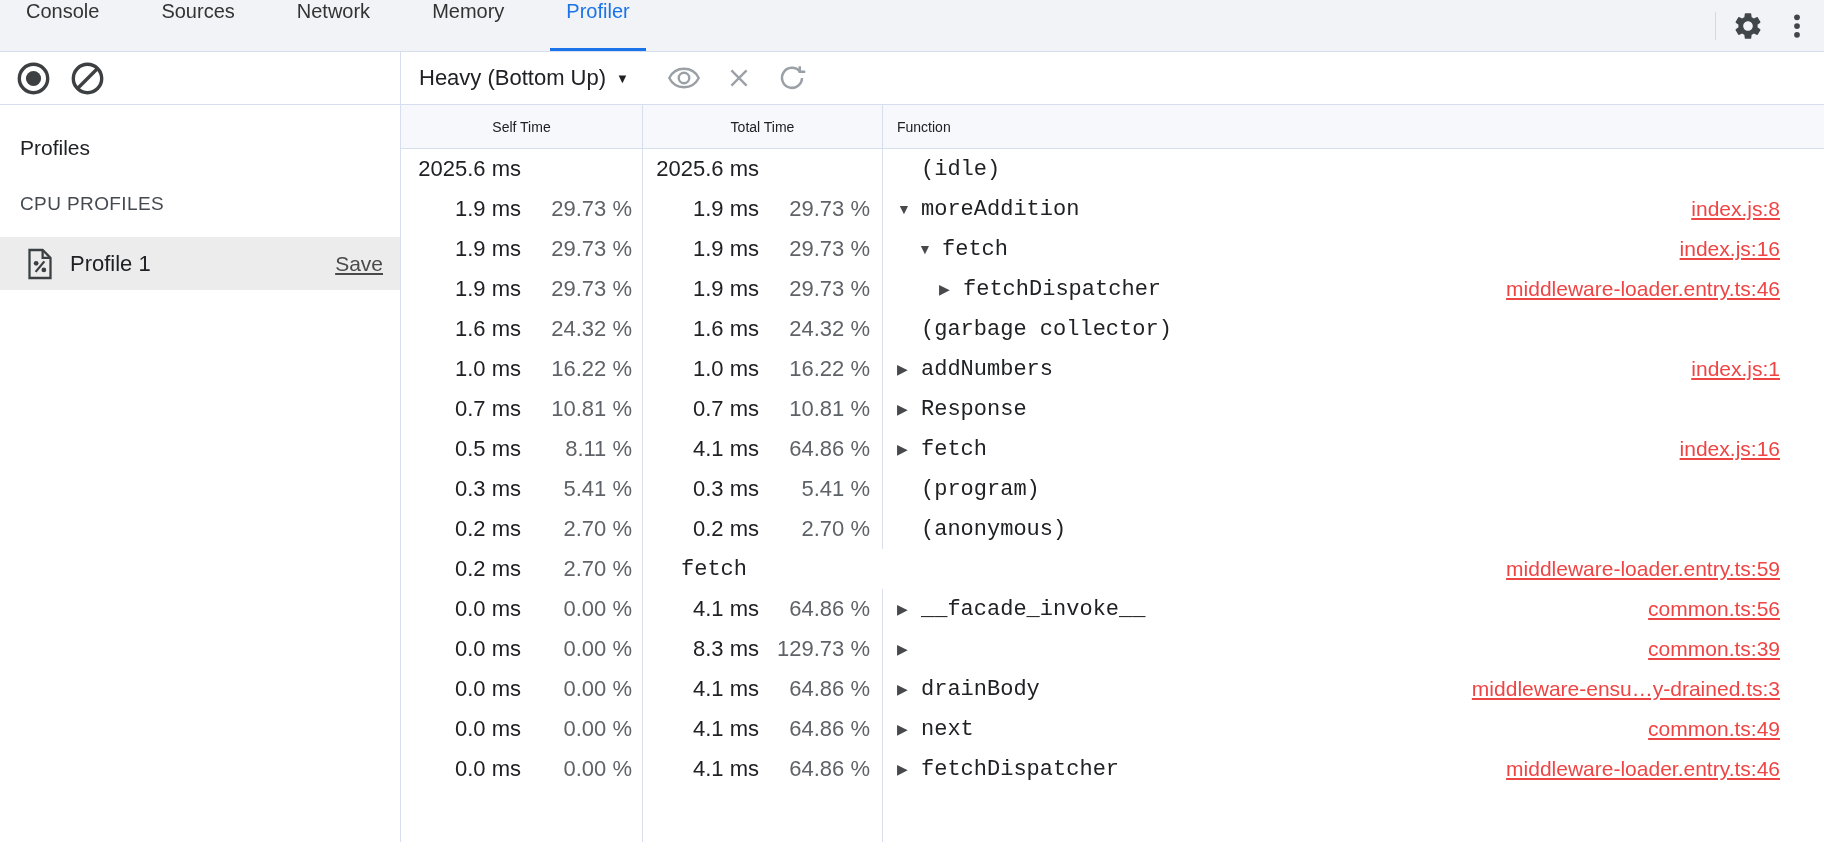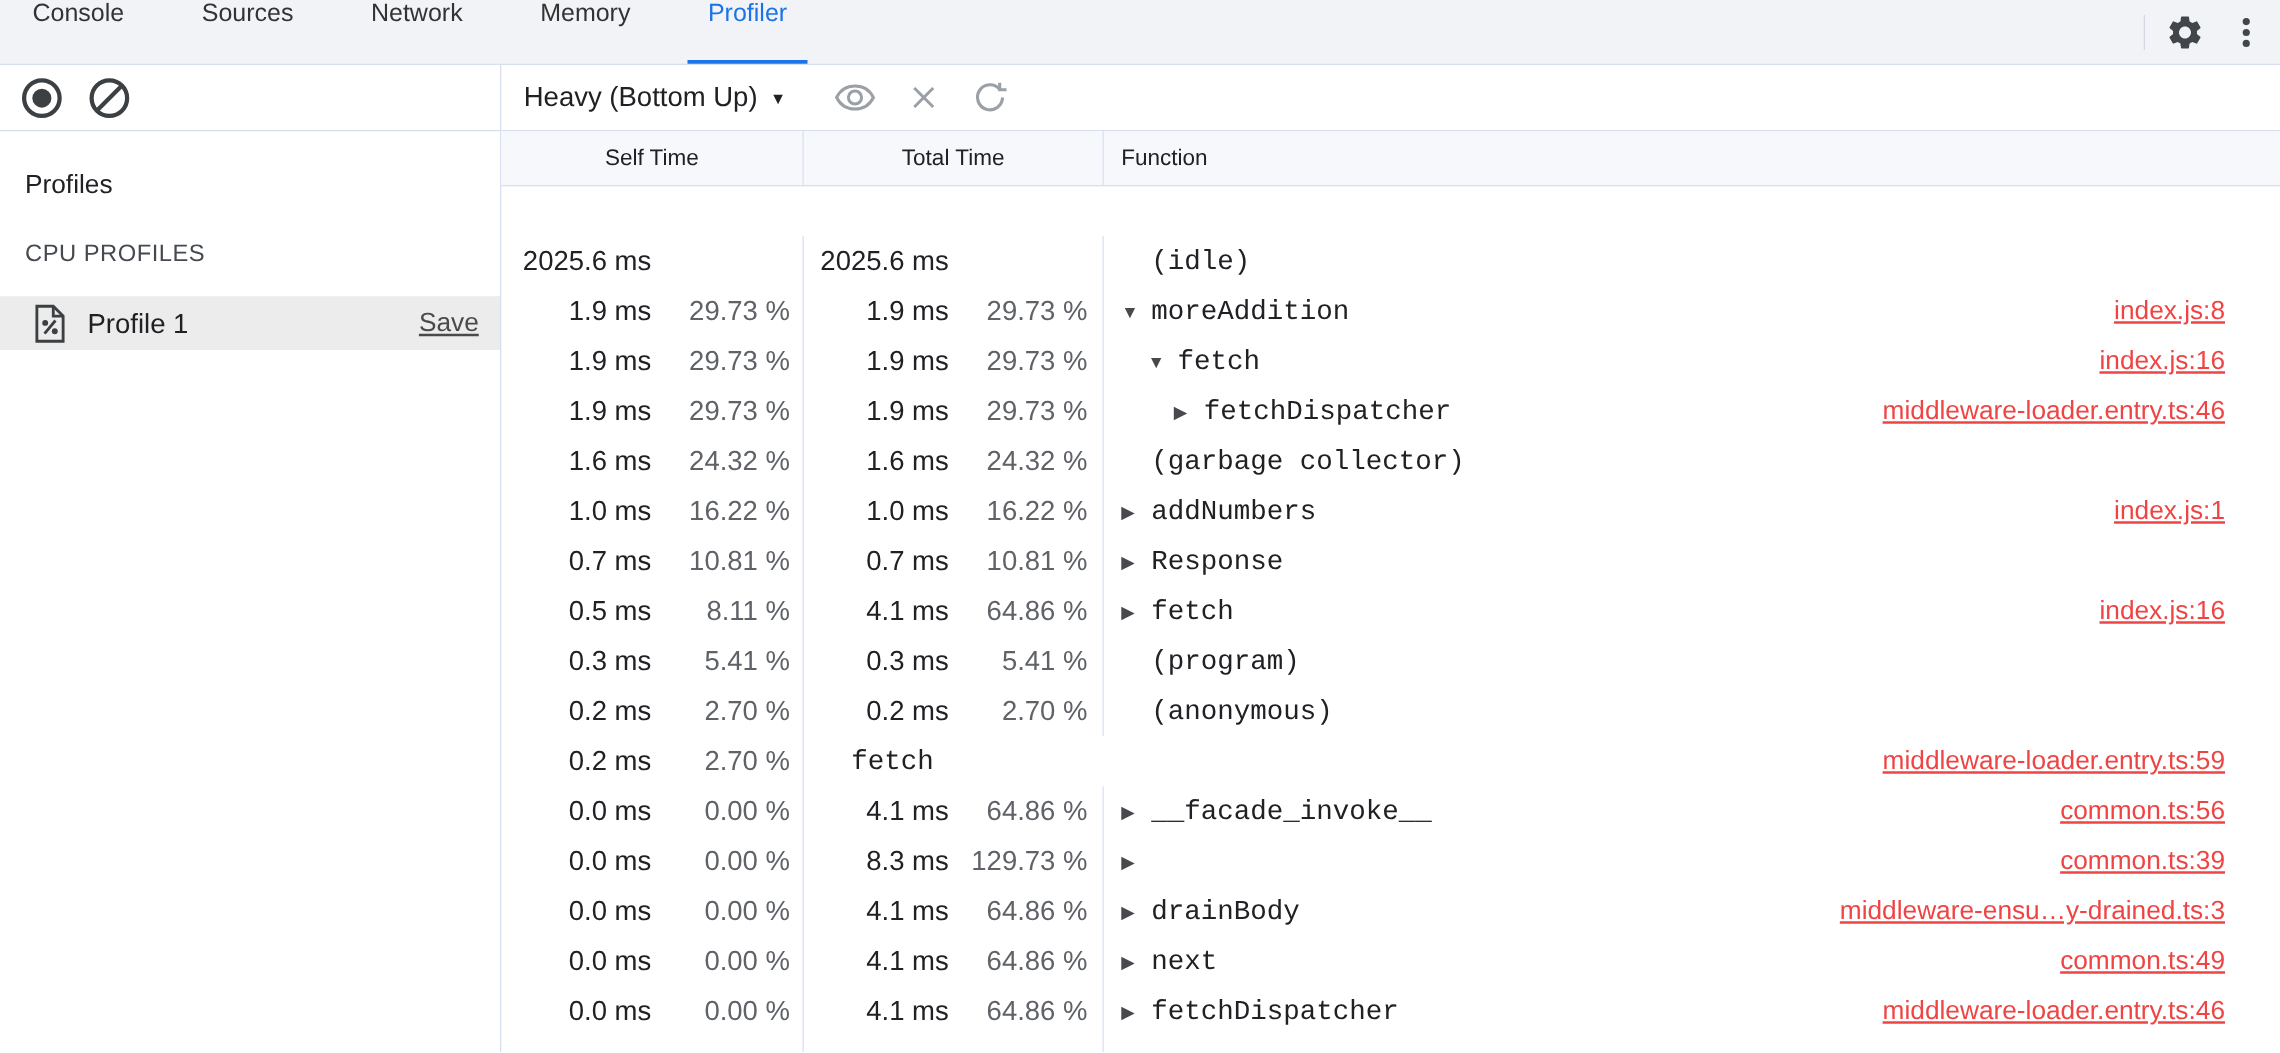--- a/index.html
+++ b/index.html
@@ -30,39 +30,39 @@
   .tabbar-divider{width:1px;height:28px;background:#d3d8e2;}
   .icon-btn{background:none;border:none;cursor:pointer;display:flex;align-items:center;justify-content:center;padding:2px;}
 
   
   .main{flex:1;display:flex;min-height:0;}
   .sidebar{width:401px;flex:0 0 401px;border-right:1px solid var(--border);display:flex;flex-direction:column;background:#fff;justify-content:center;}
   .sidebar-toolbar{height:53px;flex:0 0 53px;border-bottom:1px solid var(--border);display:flex;align-items:center;padding-left:14px;gap:15px;}
   .sidebar-body{flex:1;}
   .profiles-heading{margin:31px 0 0 20px;font-size:21px;color:var(--text);}
   .section-heading{margin:33px 0 0 20px;font-size:19px;color:#454a50;letter-spacing:.4px;}
-  .profile-item{margin-top:22px;height:43px;background:var(--selected);display:flex;align-items:center;padding:0 17px 0 26px;cursor:pointer;}
+  .profile-item{margin-top:22px;height:53px;background:var(--selected);display:flex;align-items:center;padding:0 17px 0 26px;cursor:pointer;}
   .profile-name{font-size:22px;margin-left:16px;color:var(--text);}
   .profile-save{margin-left:auto;font-size:21px;color:#4a4a4a;text-decoration:underline;cursor:pointer;}
 
   
   .content{flex:1;display:flex;flex-direction:column;min-width:0;}
   .content-toolbar{height:53px;flex:0 0 53px;border-bottom:1px solid var(--border);display:flex;align-items:center;padding-left:18px;}
   .view-select{background:none;border:none;cursor:pointer;display:flex;align-items:center;font:22px "Liberation Sans",sans-serif;color:var(--text);}
   .caret{font-size:13px;margin-left:10px;color:var(--text);}
   .tb-eye{margin-left:36px;}
   .tb-gap{margin-left:20px;}
 
   
   .grid{flex:1;display:flex;flex-direction:column;min-height:0;}
-  .grid-header{height:44px;flex:0 0 44px;background:var(--header-bg);border-bottom:1px solid var(--border);display:flex;font-size:18px;}
+  .grid-header{height:44px;flex:0 0 44px;background:var(--header-bg);border-bottom:1px solid var(--border);display:flex;font-size:14px;}
   .h-self{width:242px;border-right:1px solid var(--border);display:flex;align-items:center;justify-content:center;}
   .h-total{width:240px;border-right:1px solid var(--border);display:flex;align-items:center;justify-content:center;}
   .h-fn{flex:1;display:flex;align-items:center;padding-left:14px;}
-  .grid-body{flex:1;display:flex;flex-direction:column;margin-top:40px;}
+  .grid-body{flex:1;display:flex;flex-direction:column;}
   .row{height:40px;flex:0 0 40px;display:flex;align-items:stretch;font-size:22px;}
   .c-self{width:242px;border-right:1px solid var(--border);display:flex;align-items:center;padding-right:10px;}
   .c-total{width:240px;border-right:1px solid var(--border);display:flex;align-items:center;padding-right:12px;}
   .ms{flex:1;text-align:right;color:var(--text);white-space:nowrap;}
   .pct{width:111px;text-align:right;color:var(--text-dim);white-space:nowrap;}
   .c-fn{flex:1;display:flex;align-items:center;position:relative;min-width:0;}
   .arrow{width:24px;flex:0 0 24px;font-size:14px;color:#47494d;display:flex;align-items:center;}
   .fn-label{white-space:nowrap;color:var(--text);font-family:Liberation Mono, monospace;}
   .src-link{position:absolute;right:44px;font-size:21px;color:#ef4444;text-decoration:underline;cursor:pointer;white-space:nowrap;}
   .grid-filler{flex:1;display:flex;}

